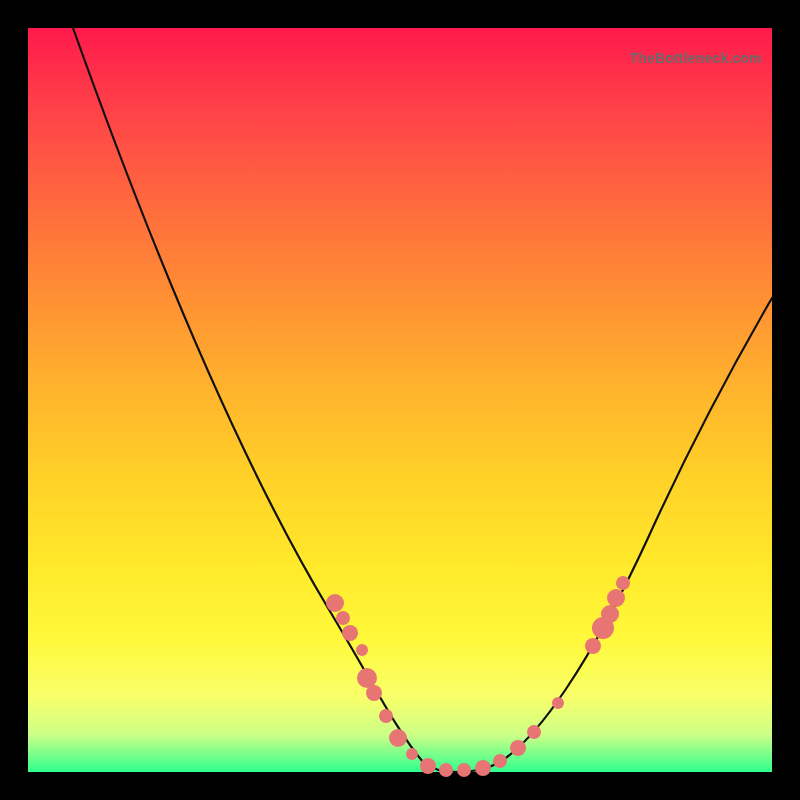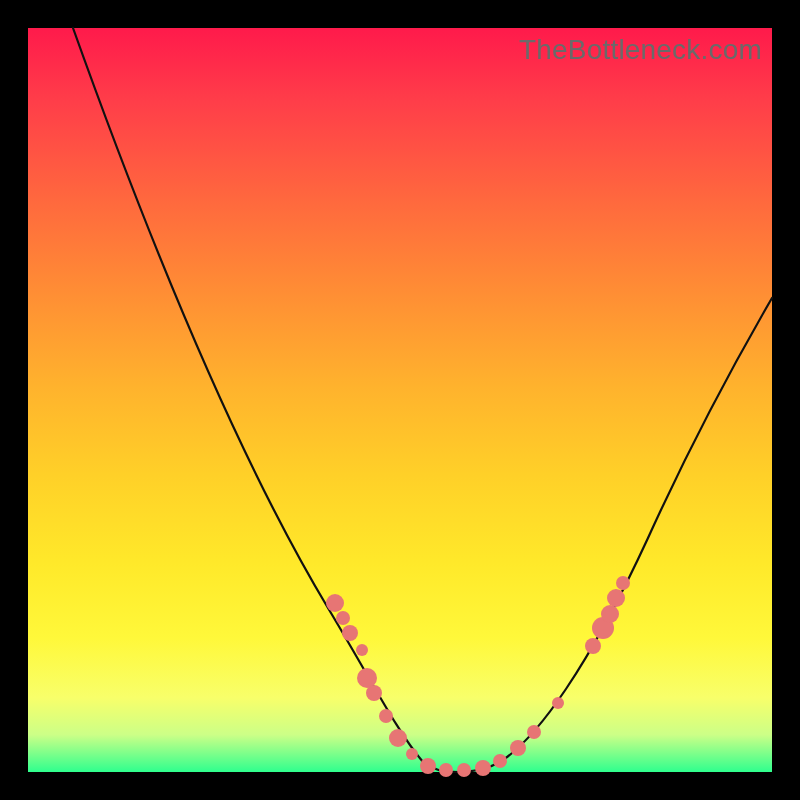--- a/index.html
+++ b/index.html
@@ -31,25 +31,25 @@
       #ffb22d 48%,
       #ffd028 60%,
       #ffe92a 72%,
       #fff83a 82%,
       #f8ff6a 90%,
       #ccff87 95%,
       #2fff8e 100%);
   }
   .watermark {
     position: absolute;
-    top: 6px;
+    top: 22px;
     right: 10px;
     color: #6a6a6a;
-    font-size: 28px;
-    font-weight: 400;
+    font-size: 14px;
+    font-weight: 700;
     letter-spacing: 0.2px;
     user-select: none;
   }
   svg.curve {
     position: absolute;
     left: 0;
     top: 0;
     width: 744px;
     height: 744px;
     overflow: visible;

